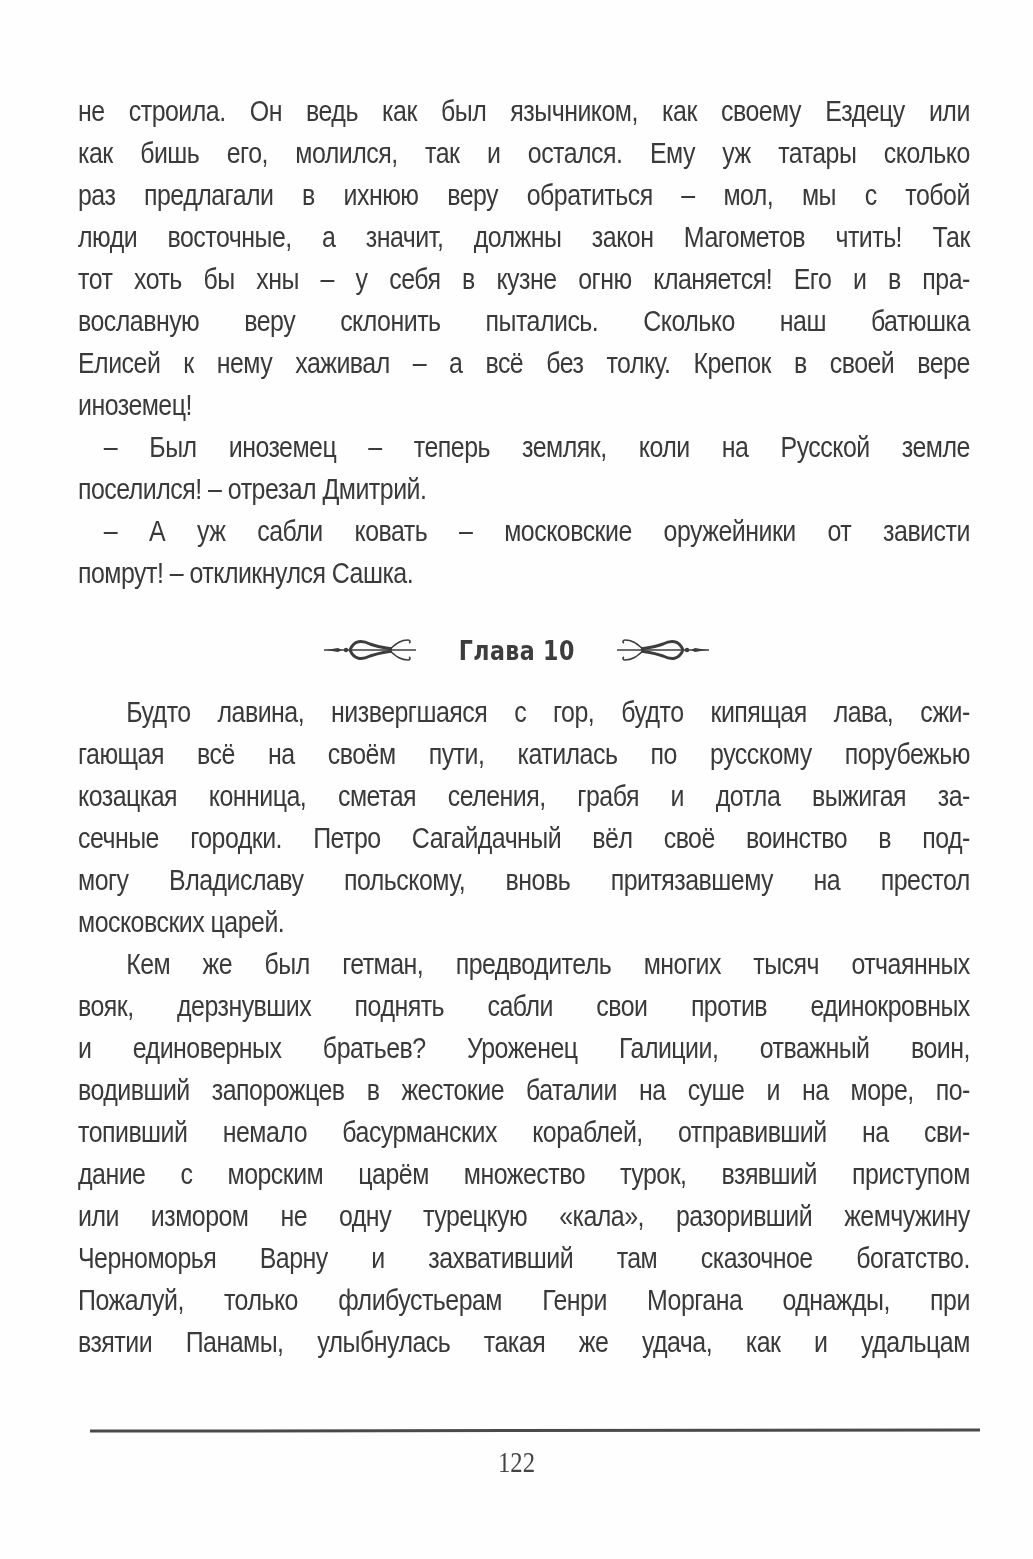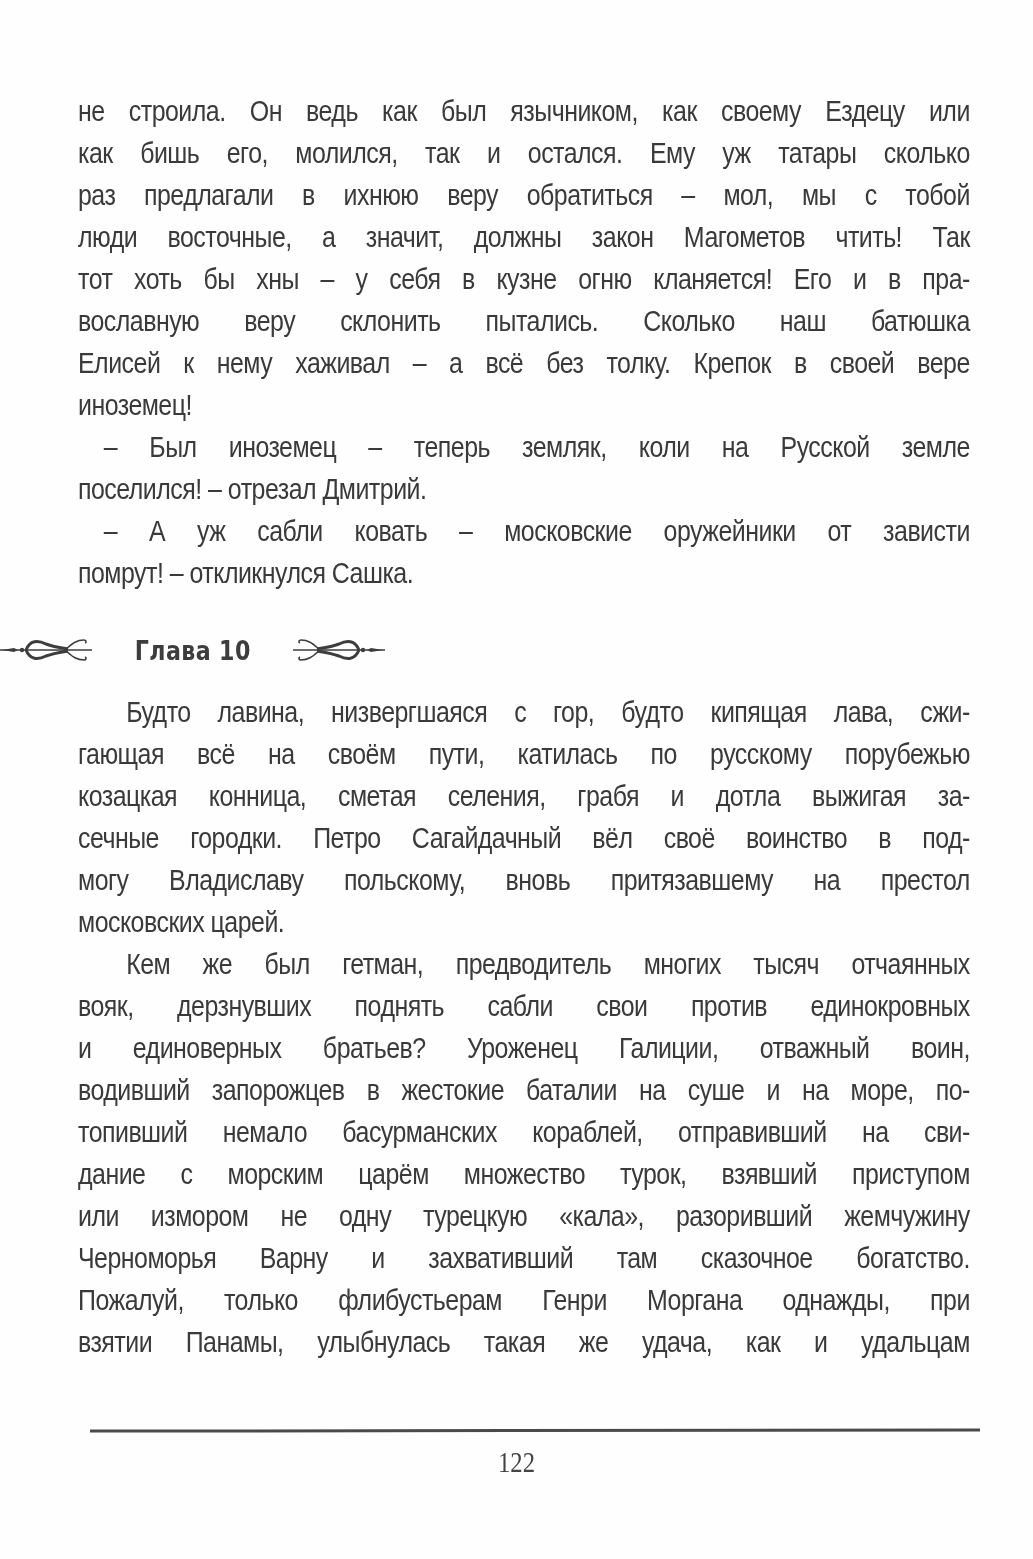--- a/index.html
+++ b/index.html
@@ -51,21 +51,21 @@
   .block-2 { top: 691px; }
 
   .chapter {
     position: absolute;
     left: 0;
     top: 622px;
     width: 1033px;
     height: 56px;
     display: flex;
     align-items: center;
-    justify-content: flex-start;
+    justify-content: center;
   }
   .chapter-title {
     font-family: "DejaVu Sans", sans-serif;
     font-size: 27px;
     font-weight: bold;
     color: #3d3d3d;
     letter-spacing: 0.5px;
     margin: 0 30px;
     transform: scaleX(0.82);
   }

